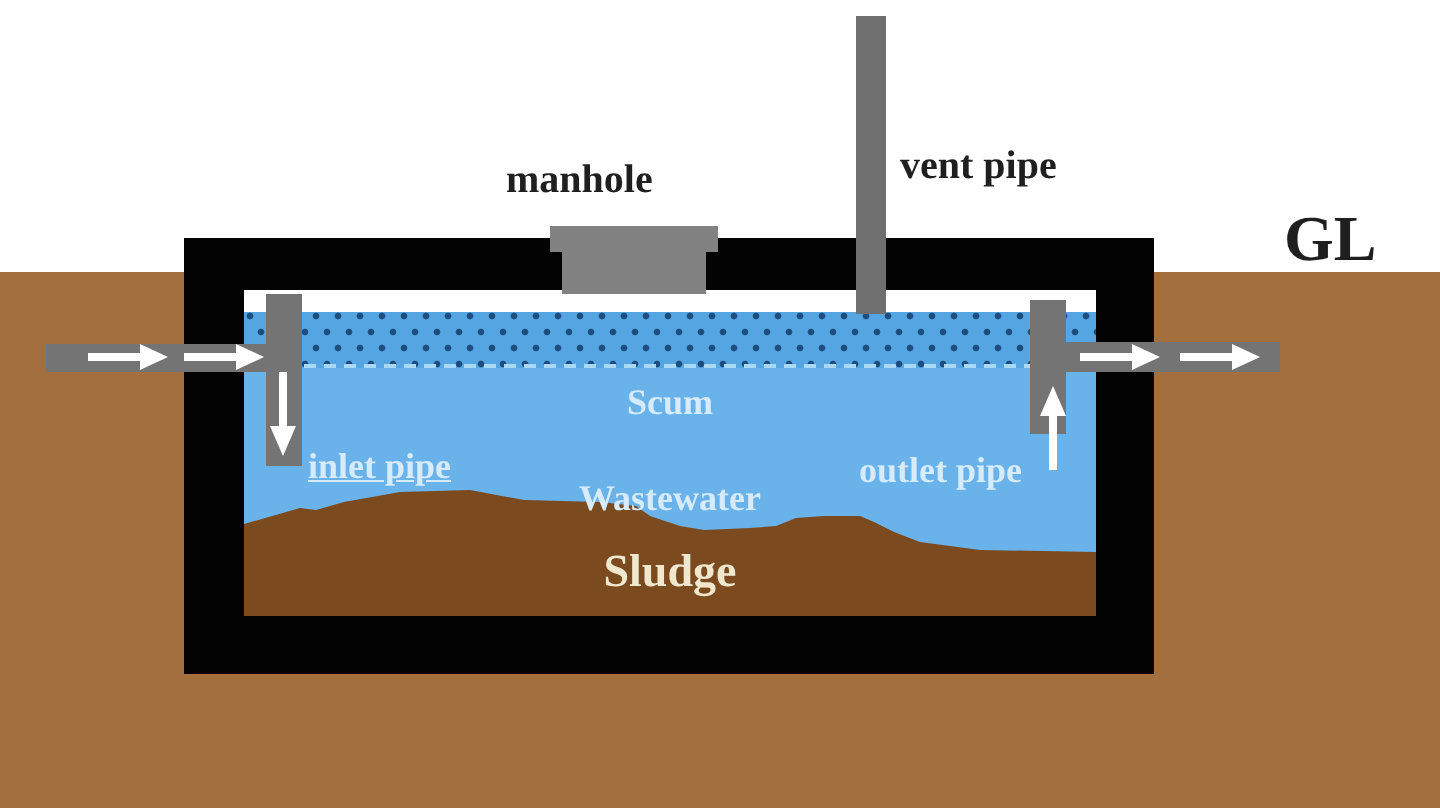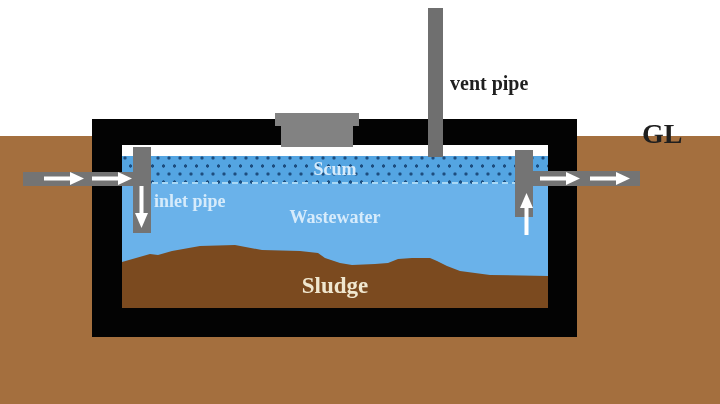--- a/index.html
+++ b/index.html
@@ -69,30 +69,30 @@
   .ar1 { left: 44px;  top: 172px; }
   .ar2 { left: 92px;  top: 172px; }
   .ar3 { left: 540px; top: 172px; }
   .ar4 { left: 590px; top: 172px; }
   .adown { left: 135px; top: 186px; }
   .aup   { left: 520px; top: 193px; }
 
   
   .lbl { position: absolute; white-space: nowrap; line-height: 1; }
   .lbl-dark  { color: var(--label-dark, #1f1f1f);  font-size: 20px; font-weight: 600; }
-  .lbl-light { color: var(--label-light, #d6ebfb); font-size: 18px; font-weight: 600; }
+  .lbl-light { color: var(--label-light, #d6ebfb); font-size: 18px; font-weight: 600; margin-top: 32px; }
   .lbl-cream { color: var(--label-cream, #f0e7cf); font-size: 23px; font-weight: 600; }
   .lbl-center { left: 0; width: 100%; text-align: center; }
   .lbl-manhole { left: 253px; top: 80px; }
   .lbl-vent    { left: 450px; top: 73px; }
-  .lbl-gl      { left: 642px; top: 120px; font-size: 28px; }
+  .lbl-gl      { left: 642px; top: 103px; font-size: 32px; }
   .lbl-scum       { top: 15px; }
   .lbl-wastewater { top: 63px; text-align: center; }
   .lbl-sludge     { top: 129px; }
-  .lbl-inlet  { left: 32px; top: 47px; }
+  .lbl-inlet  { left: 32px; top: 47px; text-decoration: underline; }
   .lbl-outlet { right: 37px; top: 49px; }
 </style>
 </head>
 <body>
 
 <div class="scene">
 
   <div class="abs ground"></div>
 
   <div class="lbl lbl-dark lbl-gl">GL</div>
@@ -105,20 +105,21 @@
     <div class="abs wastewater"></div>
 
     <svg class="abs sludge-svg" width="426" height="163" viewBox="0 0 426 163" xmlns="http://www.w3.org/2000/svg">
       <polygon points="0,117 28,109 36,110 50,106 78,101 113,100 140,105 178,106 196,108 203,113 218,118 230,120 253,119 266,118 276,114 290,113 308,113 315,116 325,121 338,126 353,128 368,130 426,131 426,163 0,163"></polygon>
     </svg>
 
     <div class="lbl lbl-light lbl-center lbl-scum">Scum</div>
     <div class="lbl lbl-light lbl-center lbl-wastewater">Wastewater</div>
     <div class="lbl lbl-cream lbl-center lbl-sludge">Sludge</div>
     <div class="lbl lbl-light lbl-inlet">inlet pipe</div>
+    <div class="lbl lbl-light lbl-outlet">outlet pipe</div>
   </div>
 
   <div class="abs inlet-hpipe"></div>
   <div class="abs outlet-hpipe"></div>
   <div class="abs inlet-baffle"></div>
   <div class="abs outlet-baffle"></div>
   <div class="abs vent-pipe"></div>
   <div class="abs manhole-lip"></div>
   <div class="abs manhole-body"></div>
 
@@ -152,14 +153,15 @@
         <polygon points="26,0 40,6.5 26,13"></polygon>
       </svg>
   </div>
   <div class="abs arrow ar4">
     <svg width="40" height="13" viewBox="0 0 40 13">
         <rect x="0" y="4.5" width="27" height="4"></rect>
         <polygon points="26,0 40,6.5 26,13"></polygon>
       </svg>
   </div>
 
+  <div class="lbl lbl-dark lbl-manhole">manhole</div>
   <div class="lbl lbl-dark lbl-vent">vent pipe</div>
 </div>
 
 </body></html>

